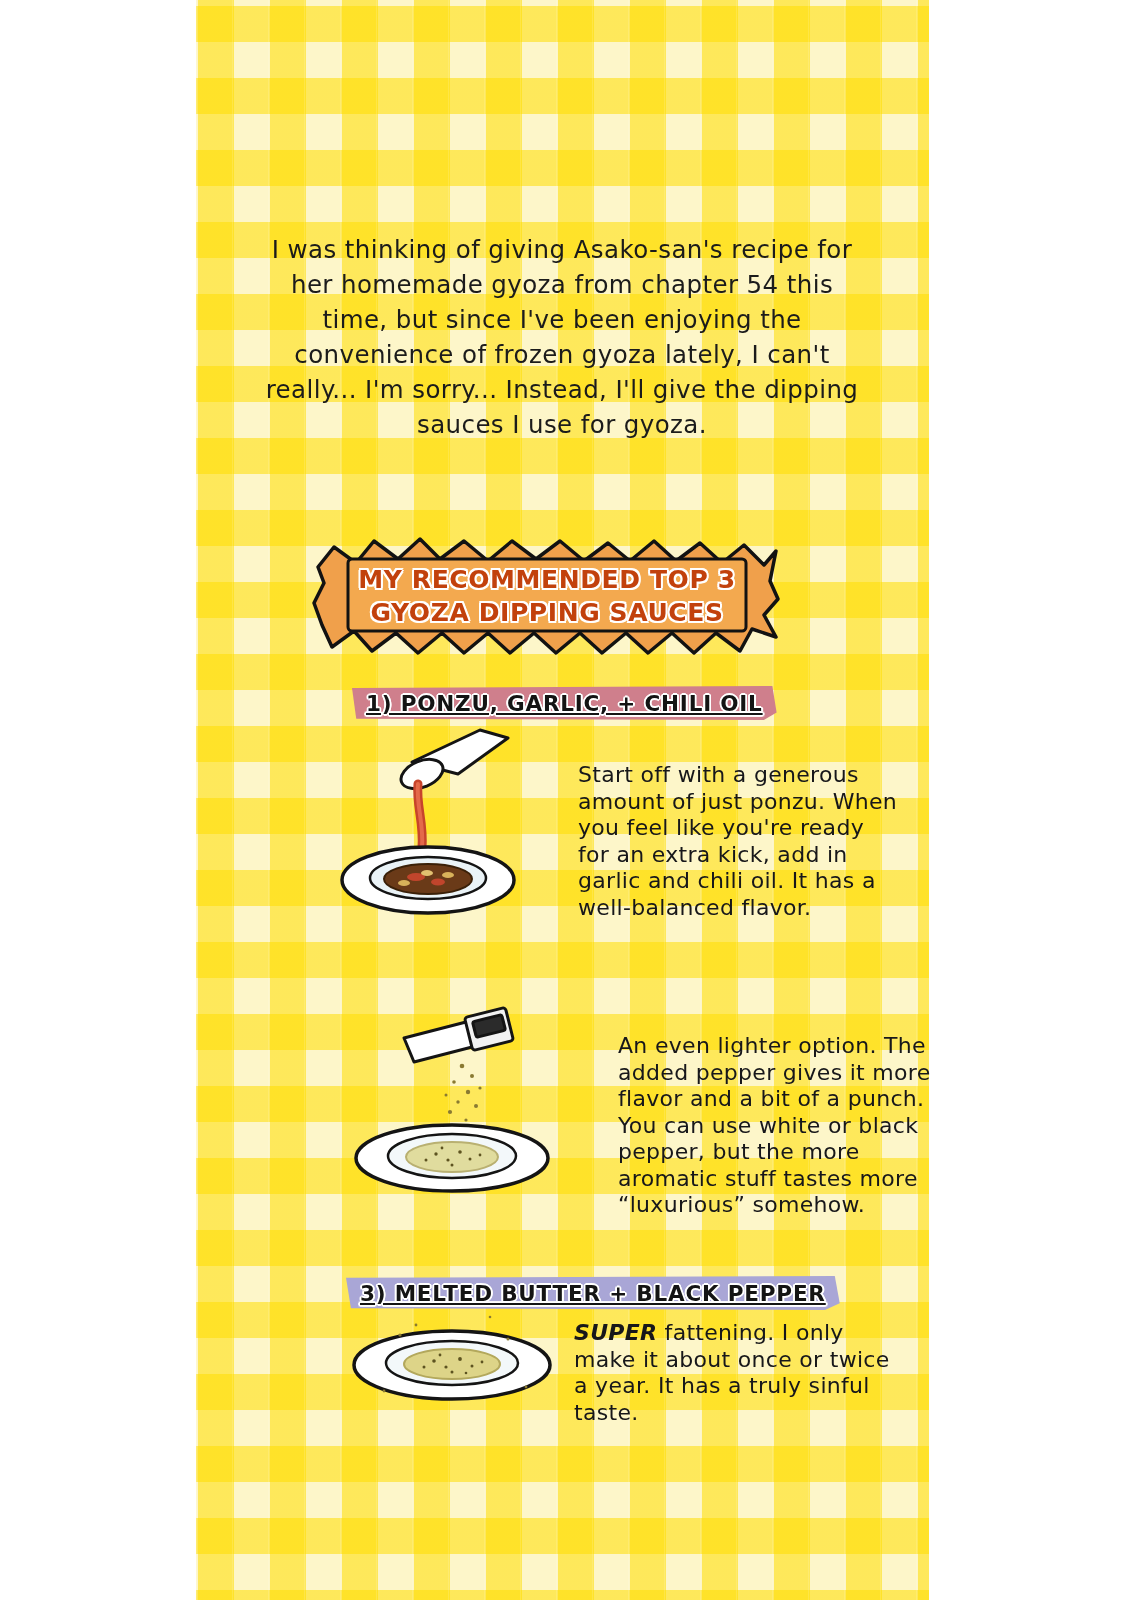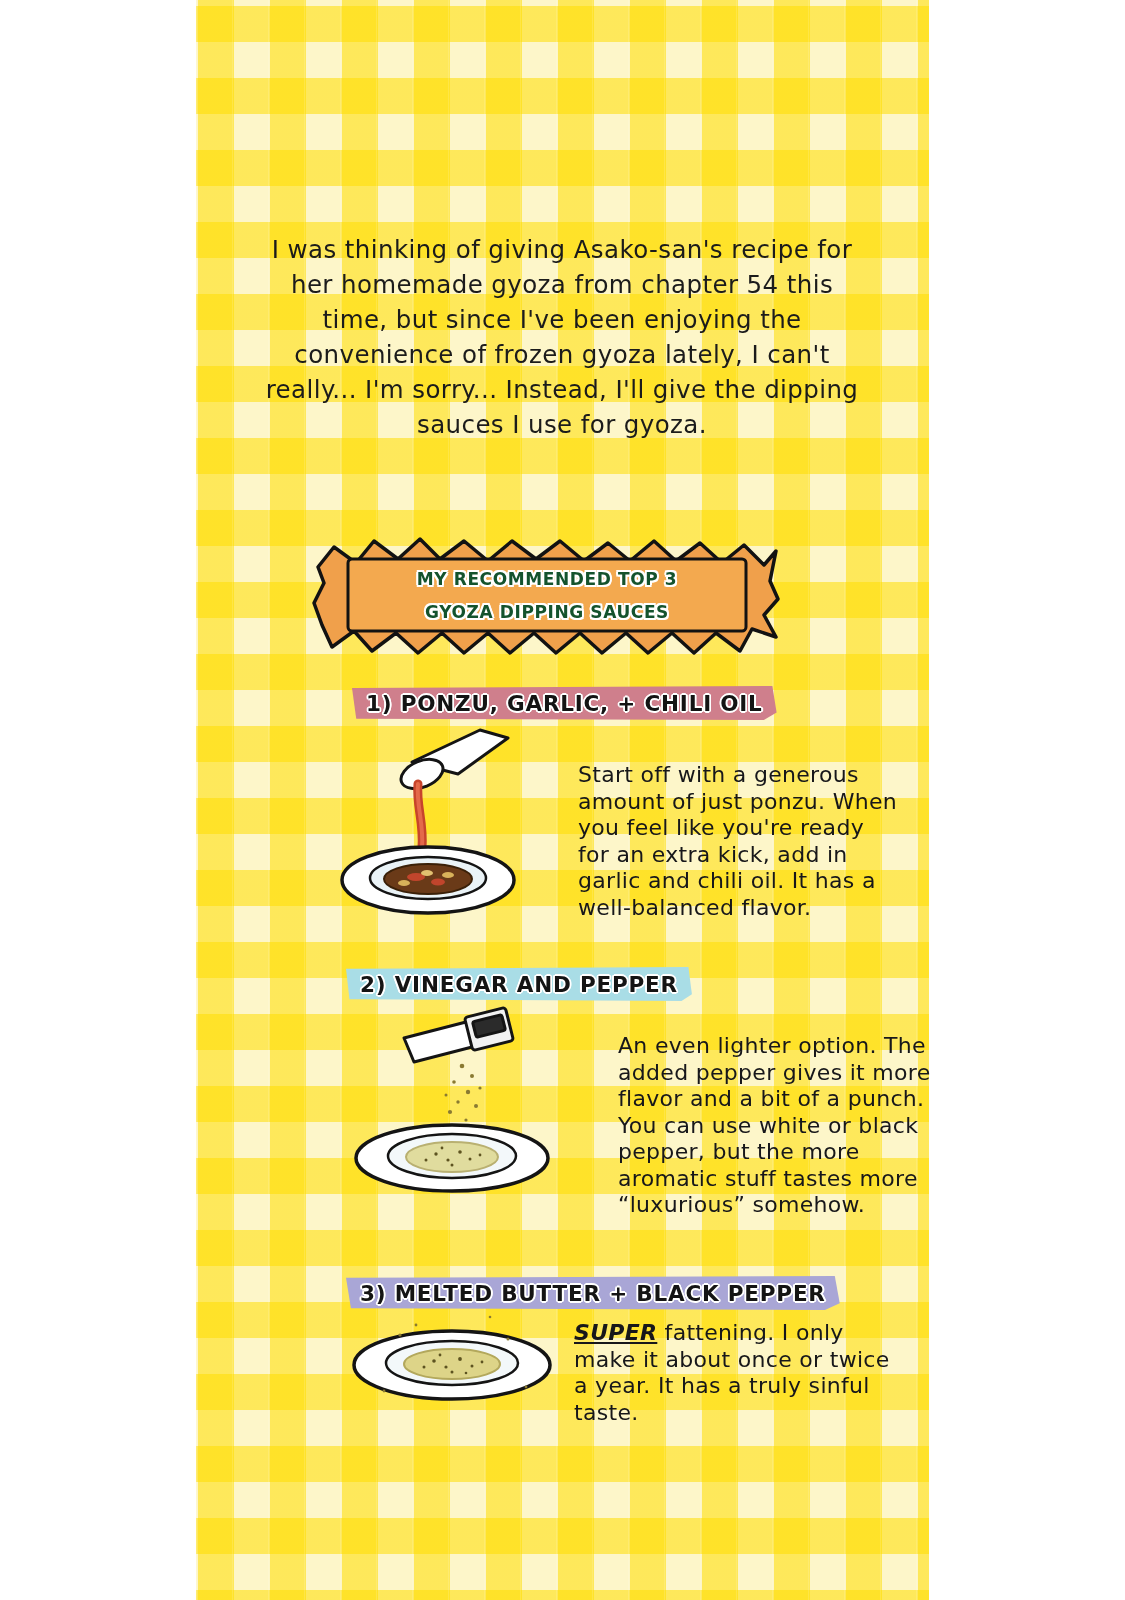--- a/index.html
+++ b/index.html
@@ -73,24 +73,24 @@
     width: 470px;
     height: 128px;
   }
   #banner-wrap svg { position: absolute; left: 0; top: 0; }
   #banner-text {
     position: absolute;
     left: 0;
     top: 30px;
     width: 470px;
     text-align: center;
-    font-size: 17px;
+    font-size: 25px;
     line-height: 33px;
     letter-spacing: 0.6px;
-    color: #14532d;
+    color: #c2410c;
     font-weight: 700;
     text-shadow:
       -1.6px -1.6px 0 #ffffff, 1.6px -1.6px 0 #ffffff,
       -1.6px 1.6px 0 #ffffff, 1.6px 1.6px 0 #ffffff,
       0 2px 0 #ffffff, 0 -2px 0 #ffffff,
       2px 0 0 #ffffff, -2px 0 0 #ffffff;
   }
 
   
   .sec-head {
@@ -102,20 +102,21 @@
     font-size: 21.5px;
     letter-spacing: 0.8px;
     color: #141414;
     font-weight: 700;
     white-space: nowrap;
     text-shadow:
       -1.4px -1.4px 0 #ffffff, 1.4px -1.4px 0 #ffffff,
       -1.4px 1.4px 0 #ffffff, 1.4px 1.4px 0 #ffffff,
       0 1.8px 0 #ffffff, 0 -1.8px 0 #ffffff,
       1.8px 0 0 #ffffff, -1.8px 0 0 #ffffff;
+    text-decoration: underline;
   }
   #head1 {
     left: 352px; top: 686px;
     background: #cf7f8c;
     clip-path: polygon(0 6%, 99% 0, 100% 78%, 97% 100%, 1% 96%);
   }
   #head2 {
     left: 346px; top: 967px;
     background: #a9dde6;
     clip-path: polygon(0 5%, 99% 0, 100% 80%, 97% 100%, 1% 95%);
@@ -133,21 +134,20 @@
     line-height: 26.5px;
     letter-spacing: 0.3px;
     color: #17171a;
   }
   #text1 { left: 578px; top: 762px; width: 320px; }
   #text2 { left: 578px; top: 1033px; width: 330px; margin-left: 40px; }
   #text3 { left: 574px; top: 1320px; width: 320px; }
   .body-text .em {
     font-style: italic;
     font-weight: 700;
-    text-decoration: underline;
   }
 
   
   .illo { position: absolute; }
   #illo1 { left: 330px; top: 722px; }
   #illo2 { left: 340px; top: 1000px; }
   #illo3 { left: 340px; top: 1295px; }
 </style>
 </head>
 <body>
@@ -190,21 +190,20 @@
       <ellipse cx="86" cy="155" rx="9" ry="4" fill="#c1452c"></ellipse>
       <ellipse cx="108" cy="160" rx="7" ry="3.5" fill="#c1452c"></ellipse>
       <ellipse cx="118" cy="153" rx="6" ry="3" fill="#d8b25a"></ellipse>
       <ellipse cx="74" cy="161" rx="6" ry="3" fill="#d8b25a"></ellipse>
       <ellipse cx="97" cy="151" rx="6" ry="3" fill="#e2c070"></ellipse>
     </g>
   </svg>
 
   <div class="body-text" id="text1">Start off with a generous amount of just ponzu. When you feel like you're ready for an extra kick, add in garlic and chili oil. It has a well-balanced flavor.</div>
 
-  <div class="sec-head" id="head2">2) VINEGAR AND PEPPER</div>
 
   <svg class="illo" id="illo2" width="230" height="210" viewBox="0 0 230 210">
 
     <g stroke="#141414" stroke-width="3" stroke-linejoin="round">
       <path d="M64,38 L126,22 L136,46 L74,62 Z" fill="#ffffff"></path>
       <rect x="128" y="12" width="42" height="34" rx="3" fill="#f2f2f2" transform="rotate(-14 149 29)"></rect>
       <rect x="134" y="18" width="30" height="16" rx="2" fill="#2b2b2b" transform="rotate(-14 149 26)"></rect>
     </g>
 
     <g fill="#8a7a32">

